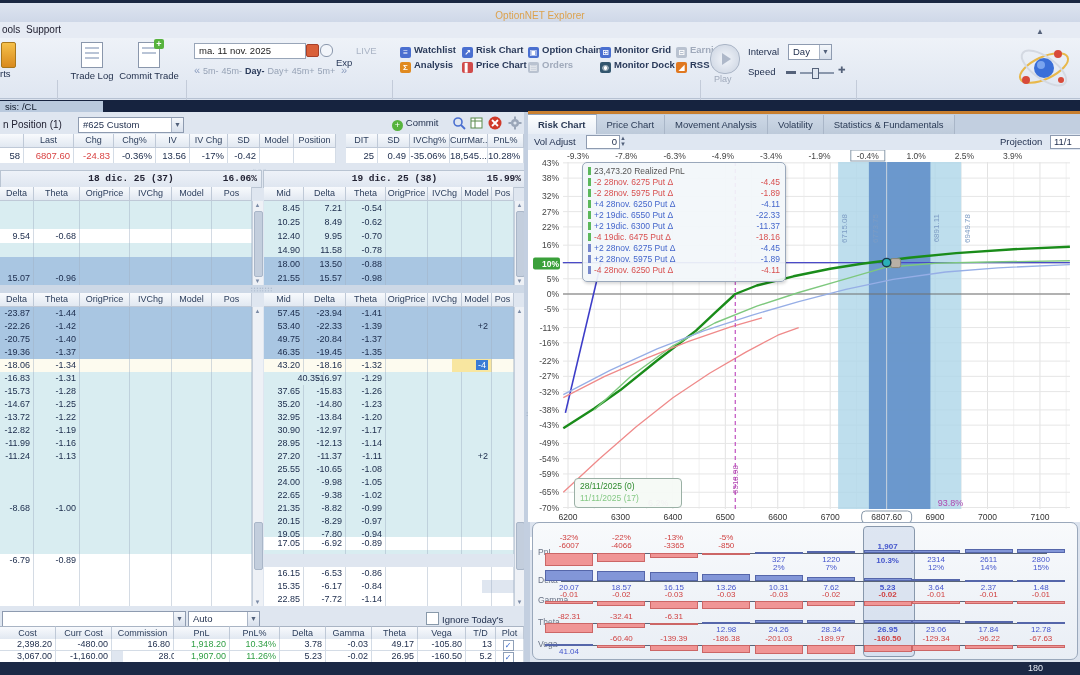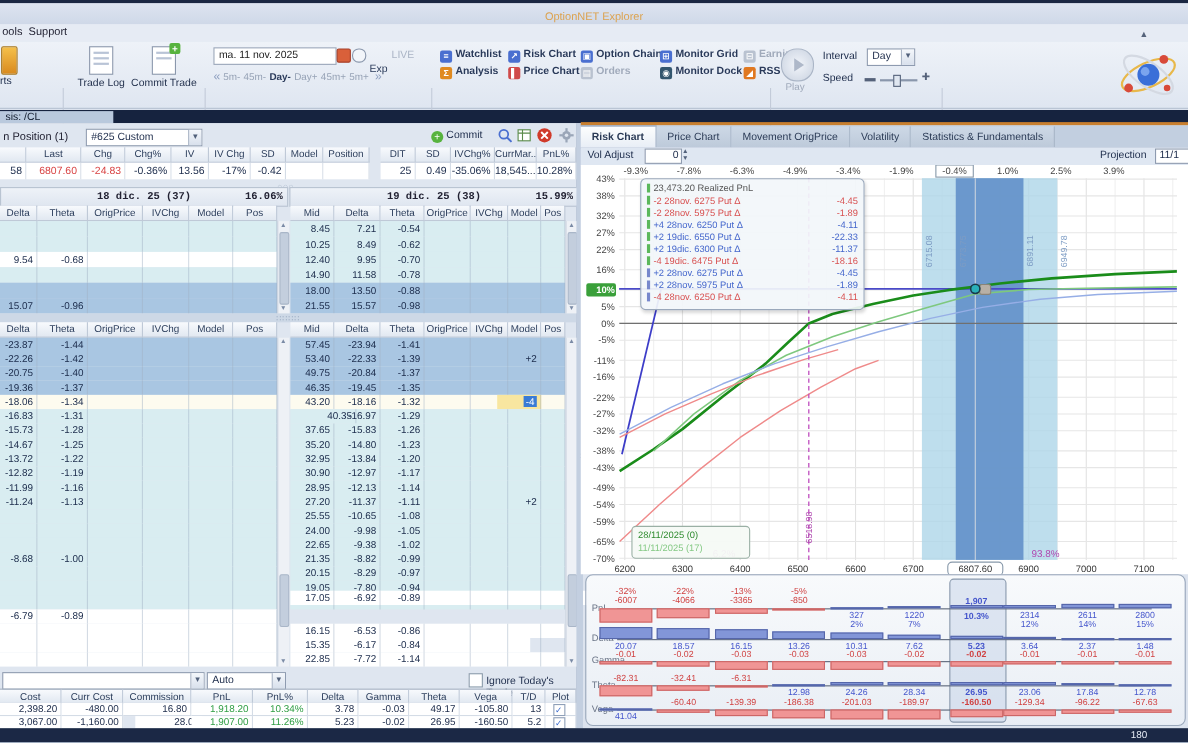--- a/index.html
+++ b/index.html
@@ -865,21 +865,21 @@
           <div class="chk" style="margin-top: 1px;">✓</div>
         </div>
       </div>
   </div>
 
   <div class="abs" style="left:524px;top:112px;width:6px;height:550px;background:#c3cfe0;">
     <div class="dots" style="margin-top:300px;writing-mode:vertical-rl;">∷</div>
   </div>
 
   <div class="abs orangeline"></div>
-  <div class="abs tabstrip" id="risk-tabs"><div class="rtab active">Risk Chart</div><div class="rtab">Price Chart</div><div class="rtab">Movement OrigPrice</div><div class="rtab">Volatility</div><div class="rtab">Statistics &amp; Fundamentals</div></div>
+  <div class="abs tabstrip" id="risk-tabs"><div class="rtab active">Risk Chart</div><div class="rtab">Price Chart</div><div class="rtab">Movement Analysis</div><div class="rtab">Volatility</div><div class="rtab">Statistics &amp; Fundamentals</div></div>
   <div class="abs ctrlrow">
     <span class="abs" style="left:6px;top:2px;font-size:9.5px;">Vol Adjust</span>
     <div class="abs spin" style="left:58px;top:1px;width:30px;">0</div>
     <div class="abs" style="left:92px;top:1px;font-size:6px;color:#51607a;line-height:6px;">▲<br>▼</div>
     <span class="abs" style="left:472px;top:2px;font-size:9.5px;">Projection</span>
     <div class="abs spin" style="left:522px;top:1px;width:28px;text-align:left;padding-left:3px;">11/1</div>
   </div>
 
   <svg class="abs" id="risk-chart" style="left:528px;top:150px;background:#fff;" width="552" height="372">
       <rect x="0" y="0" width="552" height="372" fill="#ffffff"></rect>

